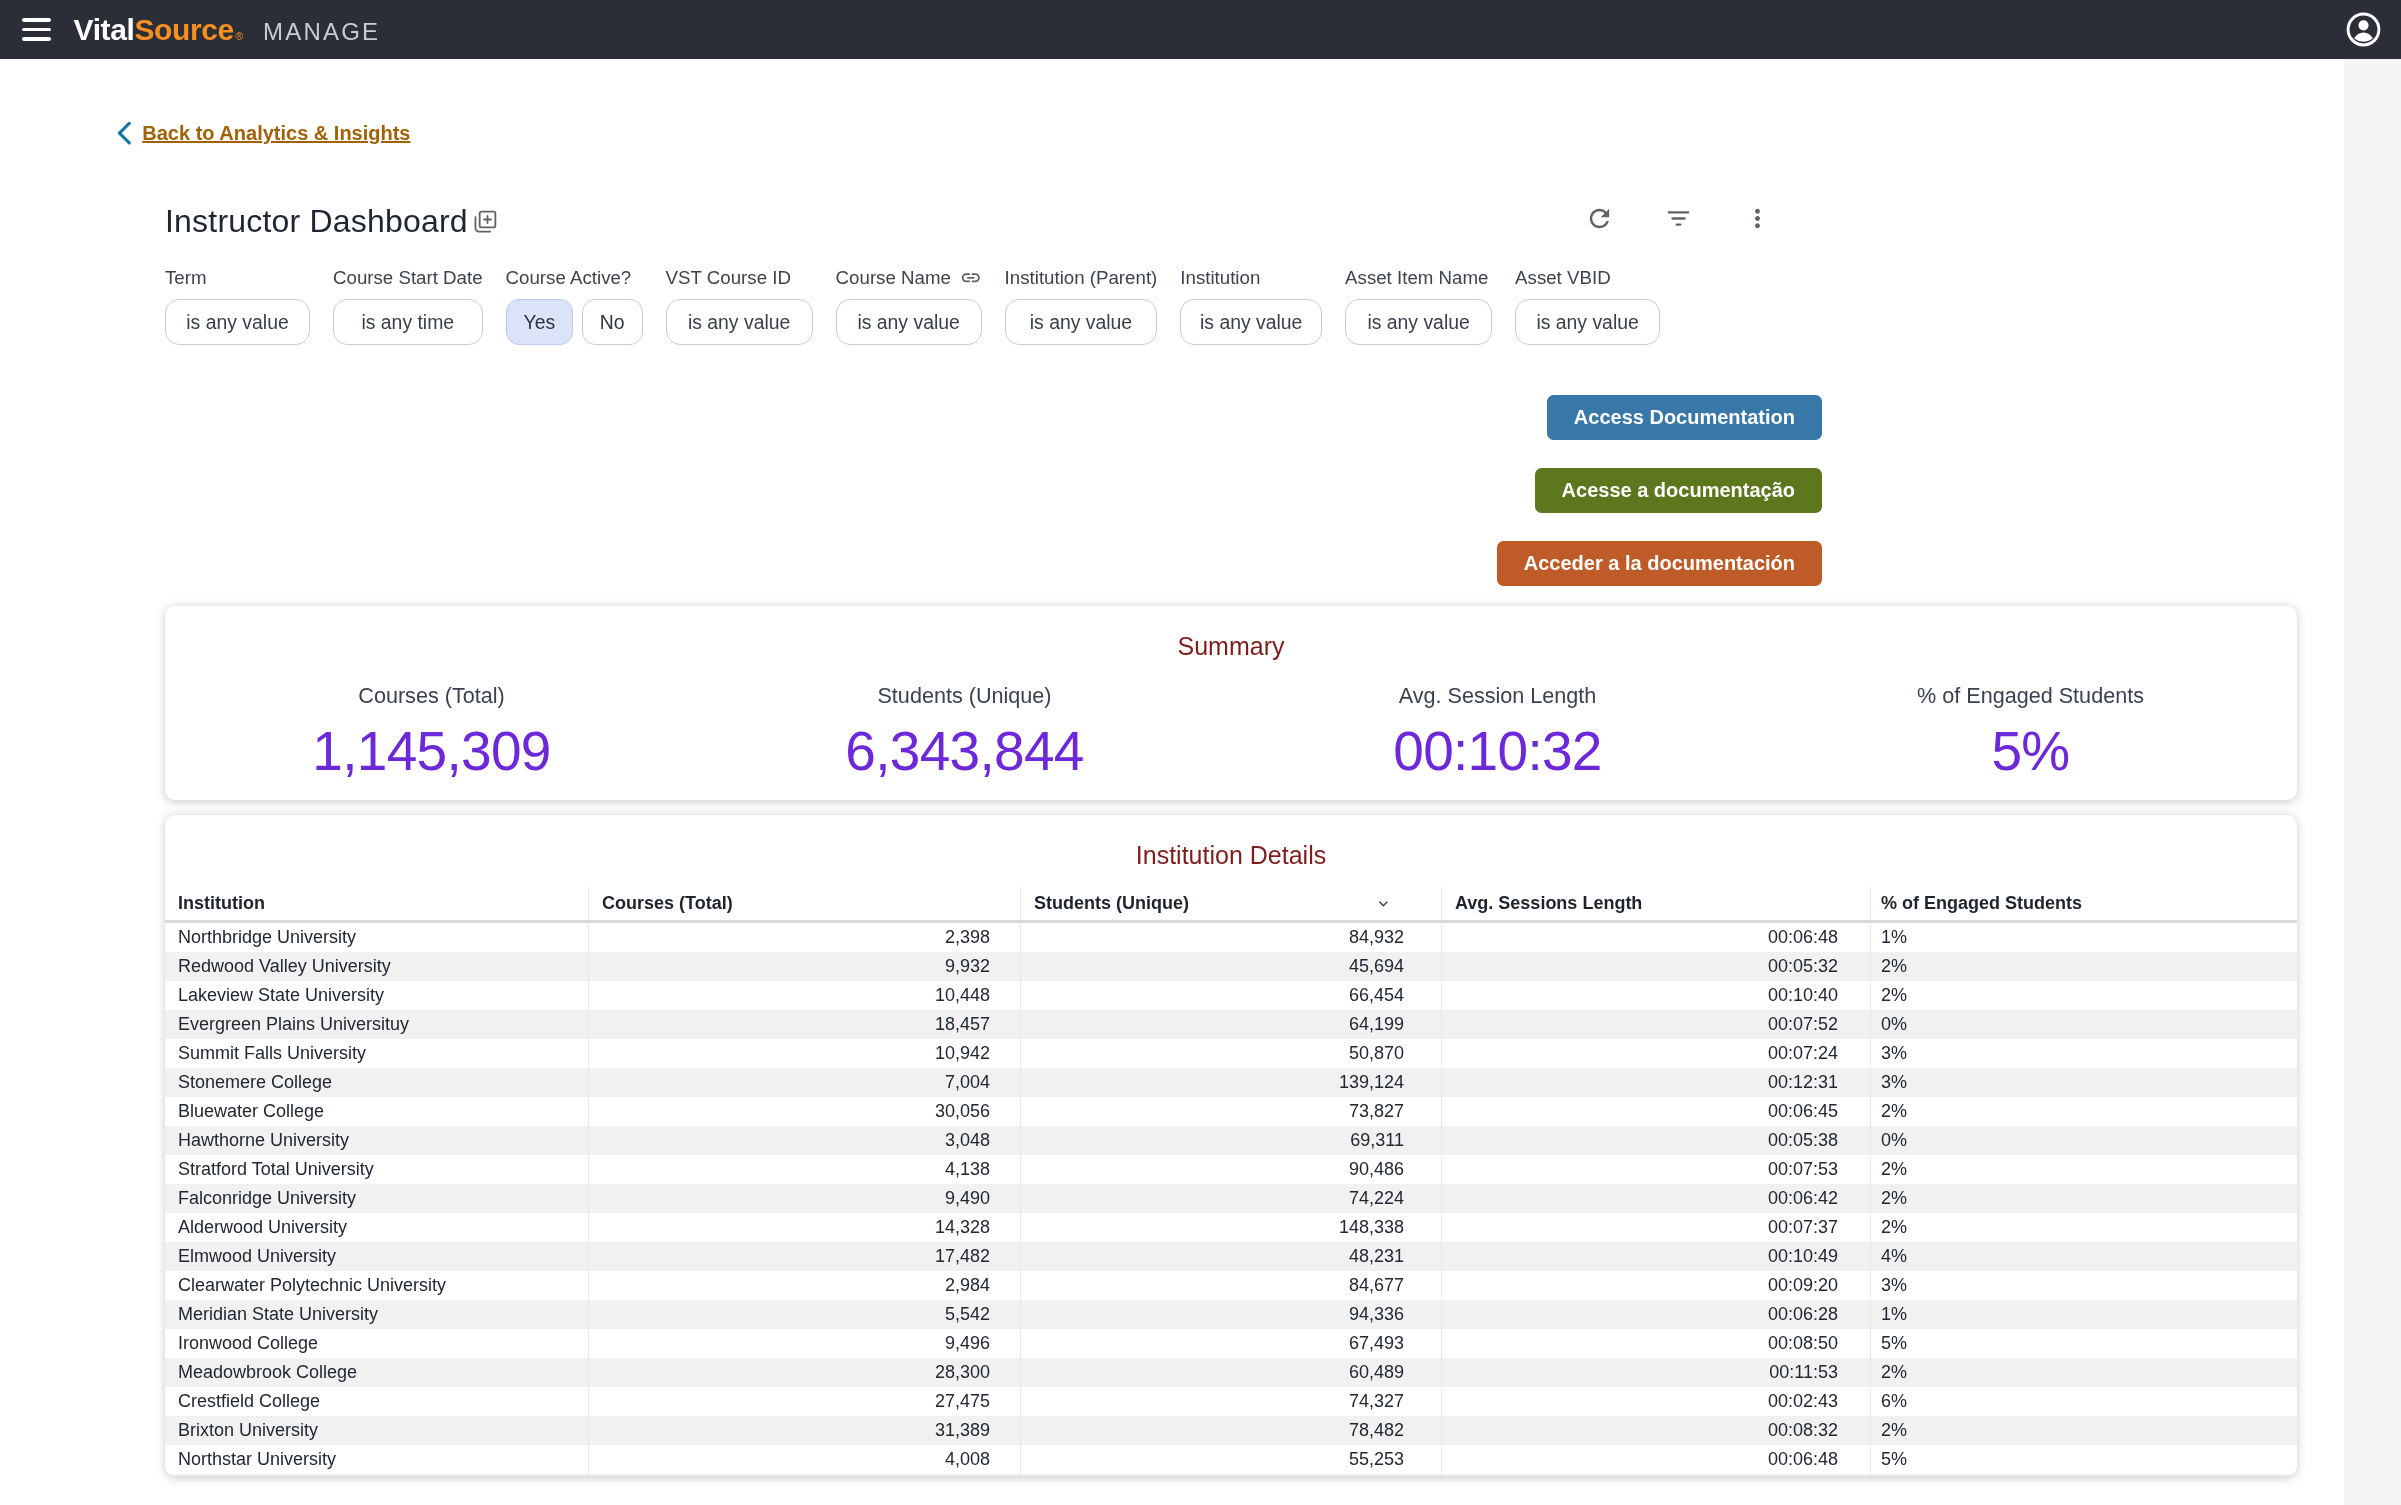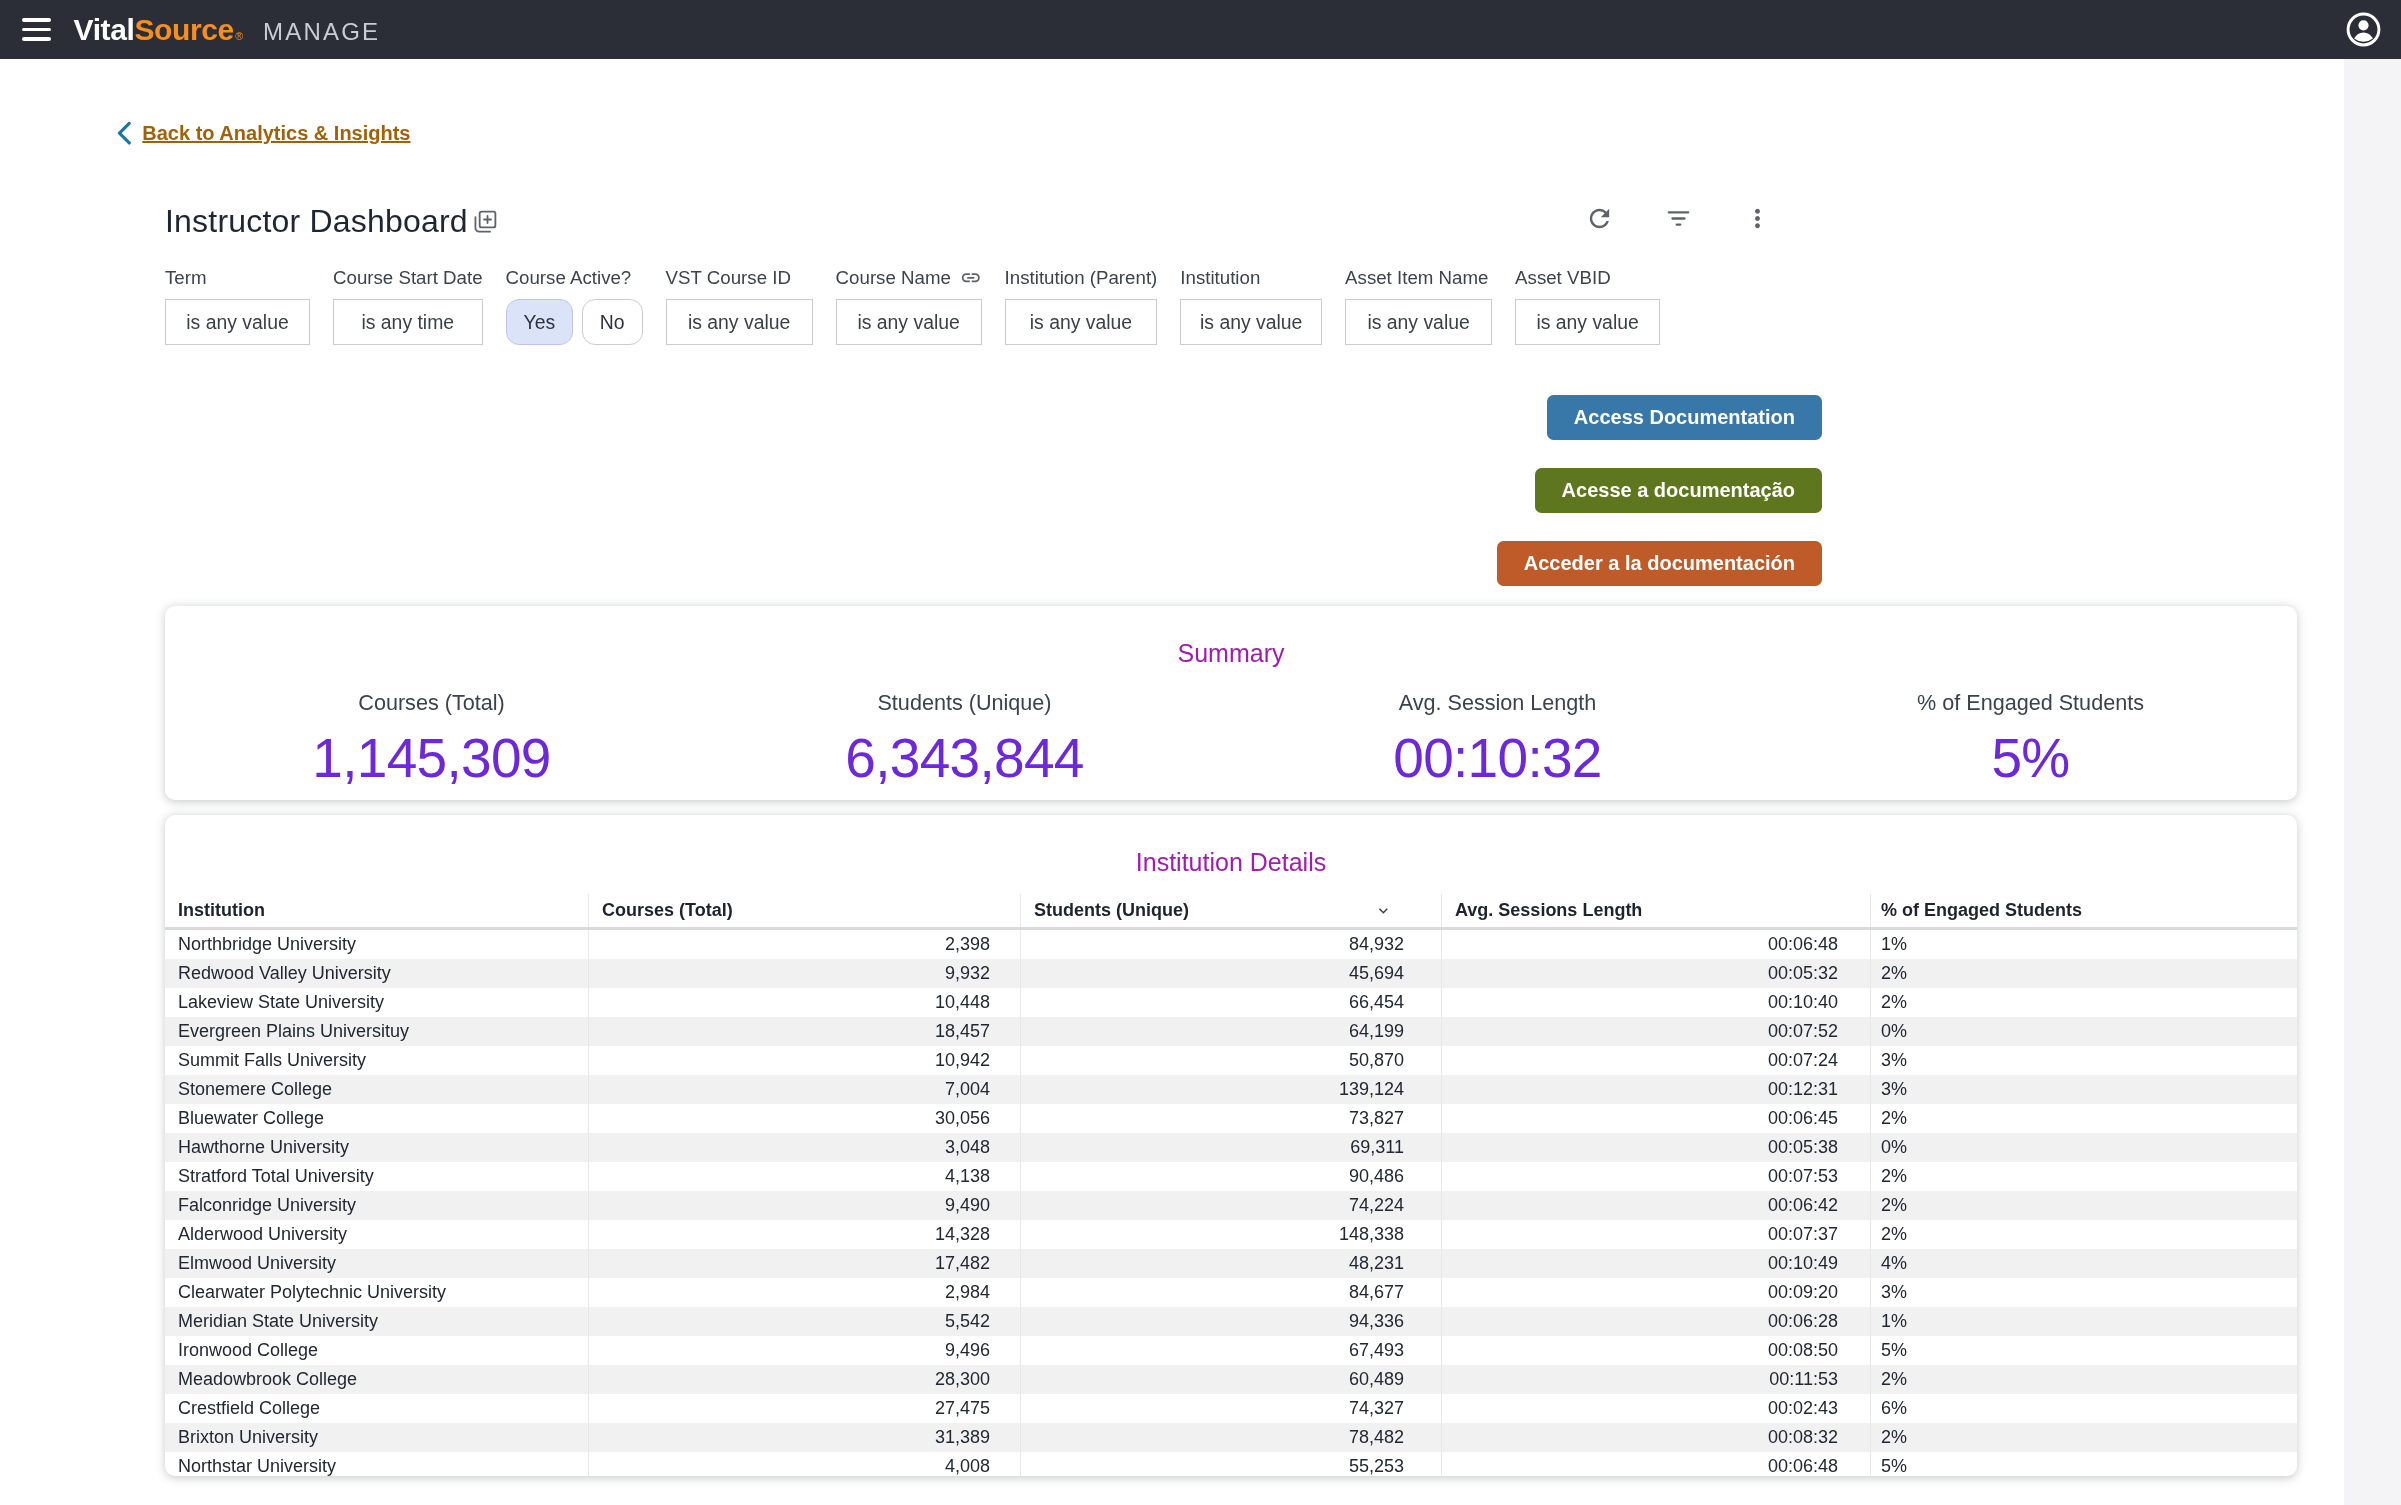--- a/index.html
+++ b/index.html
@@ -32,42 +32,42 @@
   .page-title { font-size:32px; color:#1f2633; font-weight:400; letter-spacing:0.2px; }
   .copy-icon { width:29px; height:29px; margin-top:2.9px; cursor:pointer; }
 
   .head-icons { position:absolute; right:158px; top:204px; display:flex; gap:50px; align-items:center; }
   .head-icons svg { width:29px; height:29px; cursor:pointer; }
 
   
   .filters { position:absolute; left:165px; top:267px; display:flex; gap:23px; align-items:flex-start; }
   .filter { display:flex; flex-direction:column; }
   .filter-label { font-size:18.7px; color:#3c434d; display:flex; align-items:center; gap:8.6px; white-space:nowrap; }
-  .filter-box { margin-top:10px; height:46px; border:1.4px solid #c9cdd2; border-radius:0;
+  .filter-box { margin-top:10px; height:46px; border:1.4px solid #c9cdd2; border-radius:14px;
     background:#ffffff; display:flex; align-items:center; justify-content:center;
     font-size:19.4px; color:#39404a; padding:0 18.7px; cursor:pointer; white-space:nowrap; }
   .toggle-group { margin-top:10px; display:flex; gap:8.6px; }
   .toggle-btn { height:46px; border:1.4px solid #c9cdd2; border-radius:13px; background:#ffffff;
     display:flex; align-items:center; justify-content:center; font-size:19.4px; color:#2b3240;
     padding:0 17px; min-width:60px; cursor:pointer; }
   .toggle-btn.selected { background:#dbe3f8; border-color:#bcc8ee; }
   .link-icon { width:21.6px; height:21.6px; }
 
   
   .doc-buttons { position:absolute; right:108px; top:395px; display:flex; flex-direction:column;
     align-items:flex-end; gap:28px; }
   .doc-btn { height:45px; border:none; border-radius:6.5px; color:#ffffff; font-size:20px;
     font-weight:bold; font-family:"Liberation Sans", sans-serif; padding:0 27px;
     display:flex; align-items:center; cursor:pointer; }
 
   
   .card { position:absolute; left:165px; width:2132px; background:#ffffff; border-radius:10px;
     box-shadow:0 1.4px 10px rgba(60,64,72,0.28); }
   .summary-card { top:606px; height:194px; }
-  .card-title { text-align:center; font-size:25px; color:#a21caf; padding-top:33px; }
+  .card-title { text-align:center; font-size:25px; color:#7f1d1d; padding-top:26px; }
   .stats { display:flex; margin-top:21.6px; }
   .stat { flex:1; display:flex; flex-direction:column; align-items:center; }
   .stat-label { font-size:21.6px; color:#3a4250; }
   .stat-value { font-size:55px; color:#6d28d9; margin-top:10px; letter-spacing:-0.7px; }
 
   .details-card { top:815px; height:661px; overflow:hidden; }
 
   
   .tbl { margin-top:17px; }
   .t-row { display:grid; grid-template-columns:424px 432px 421px 429px 426px; height:29px;

